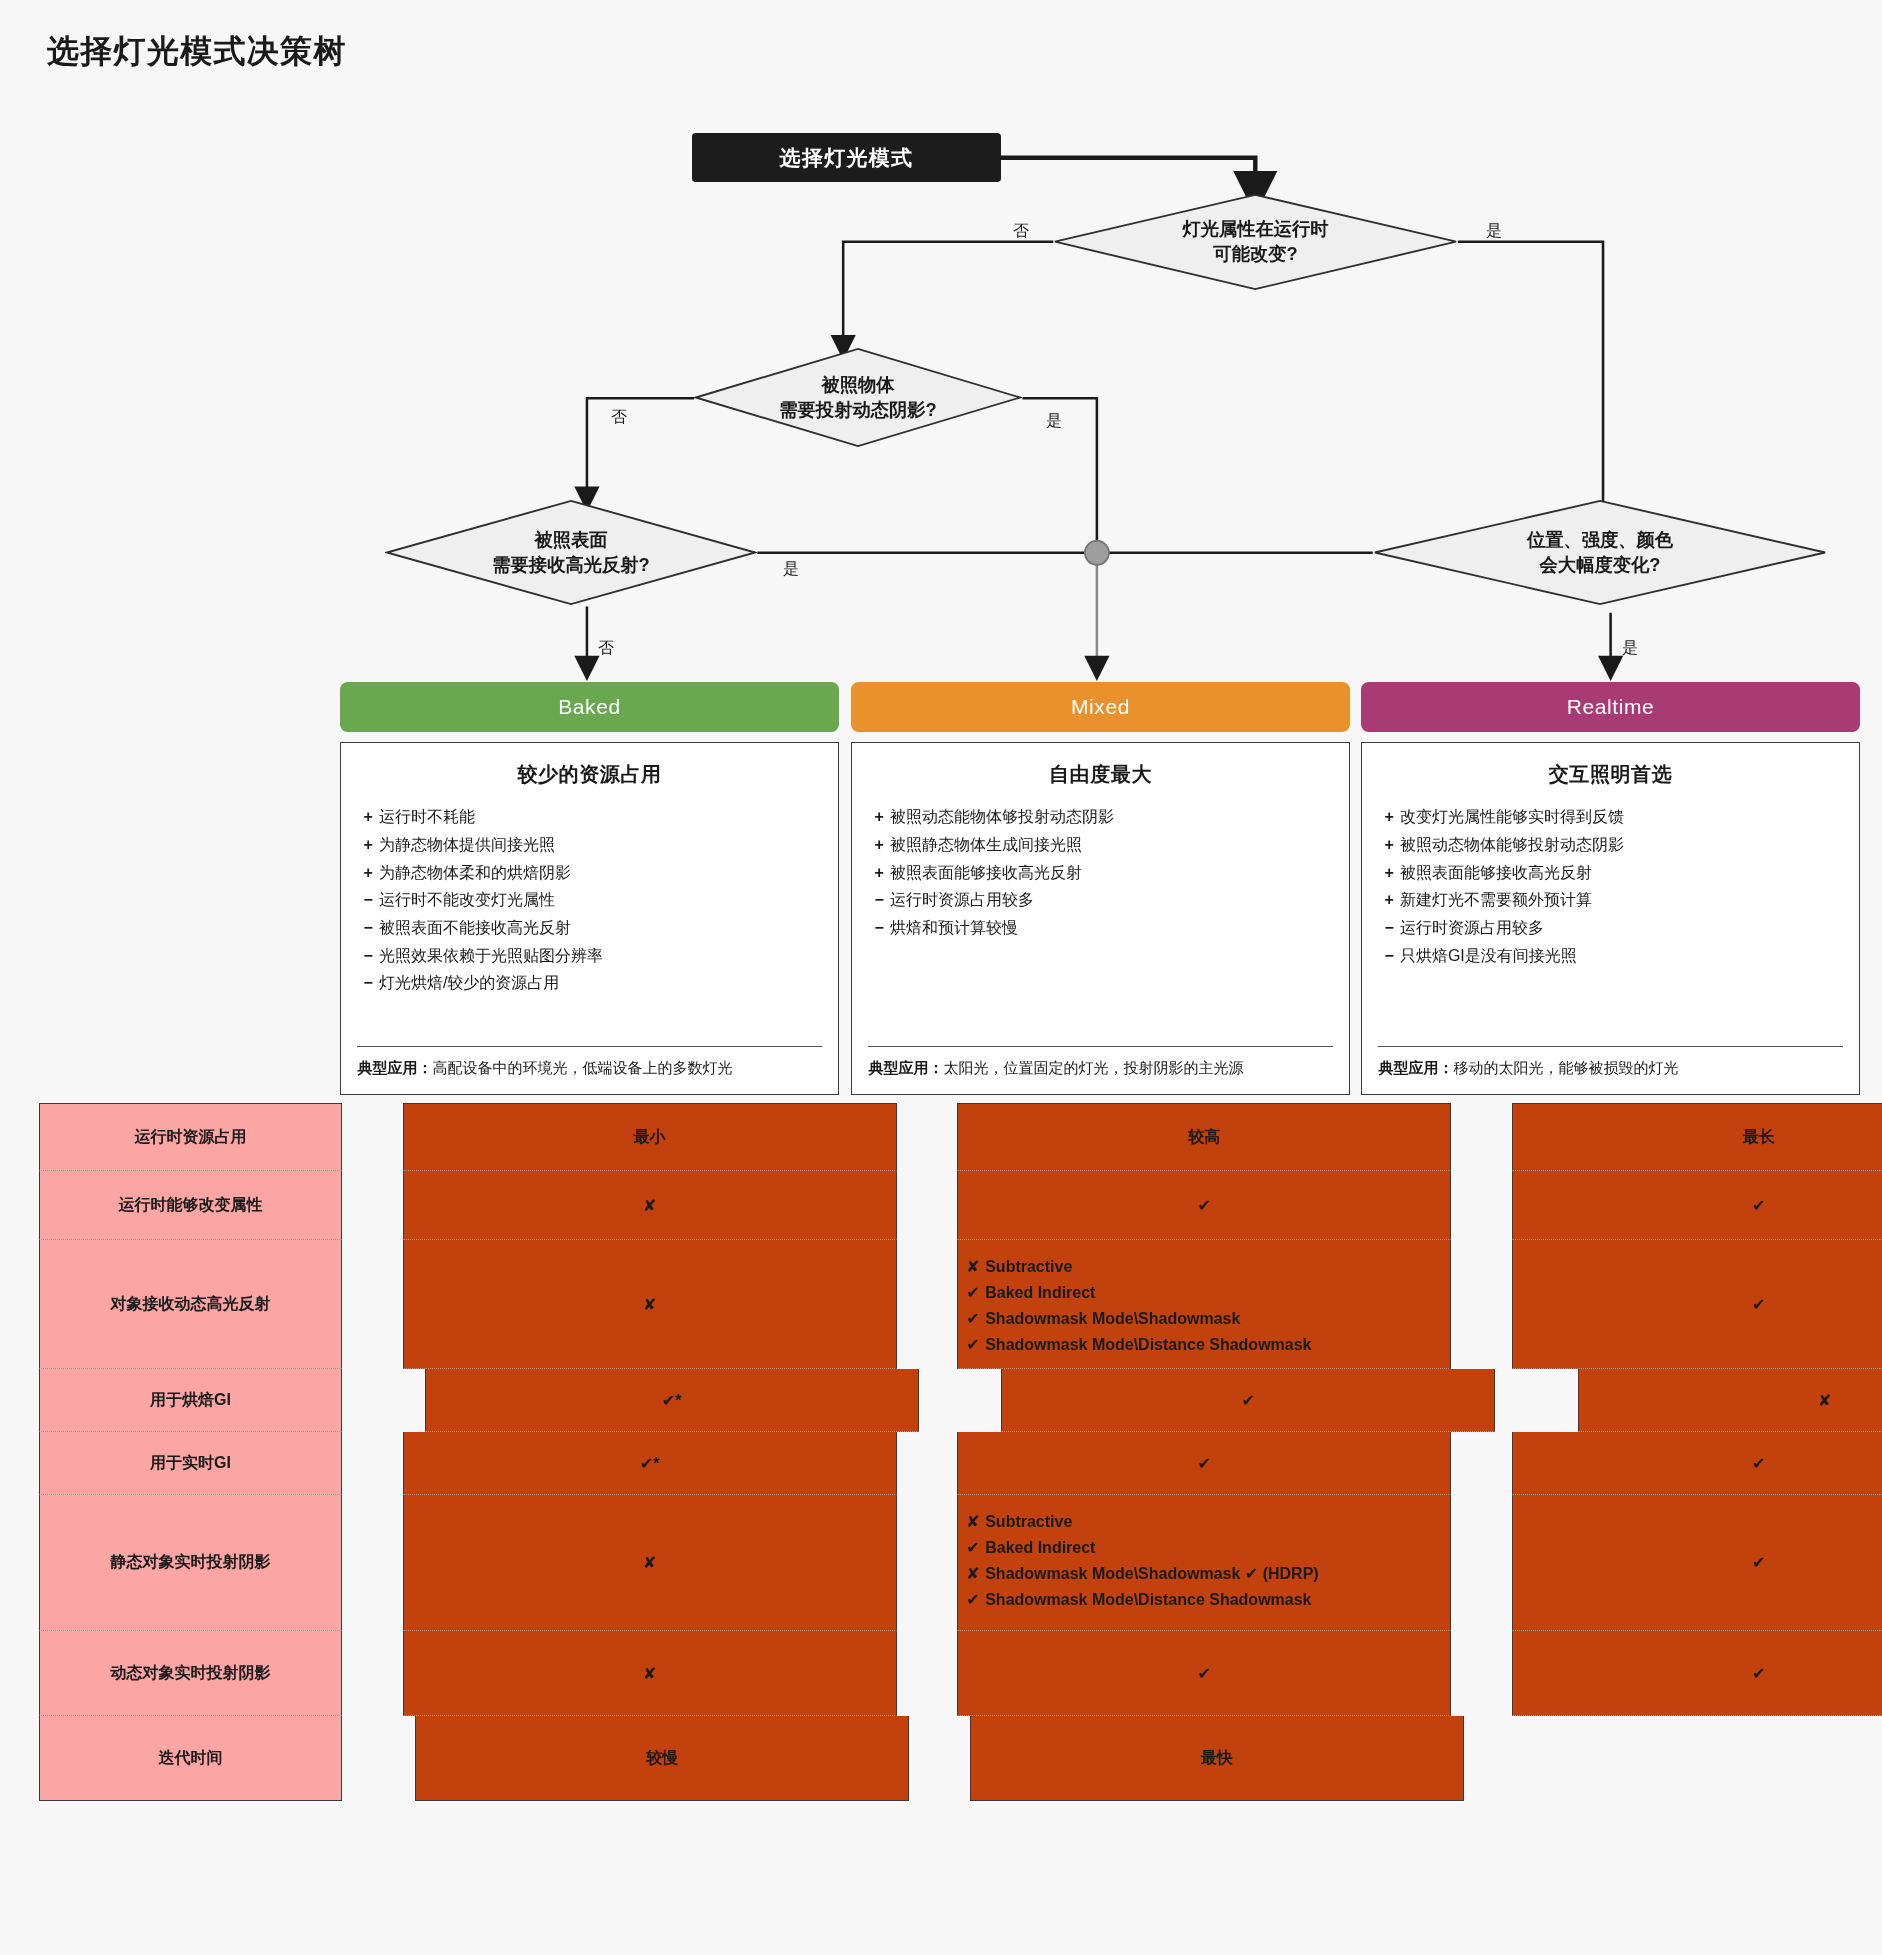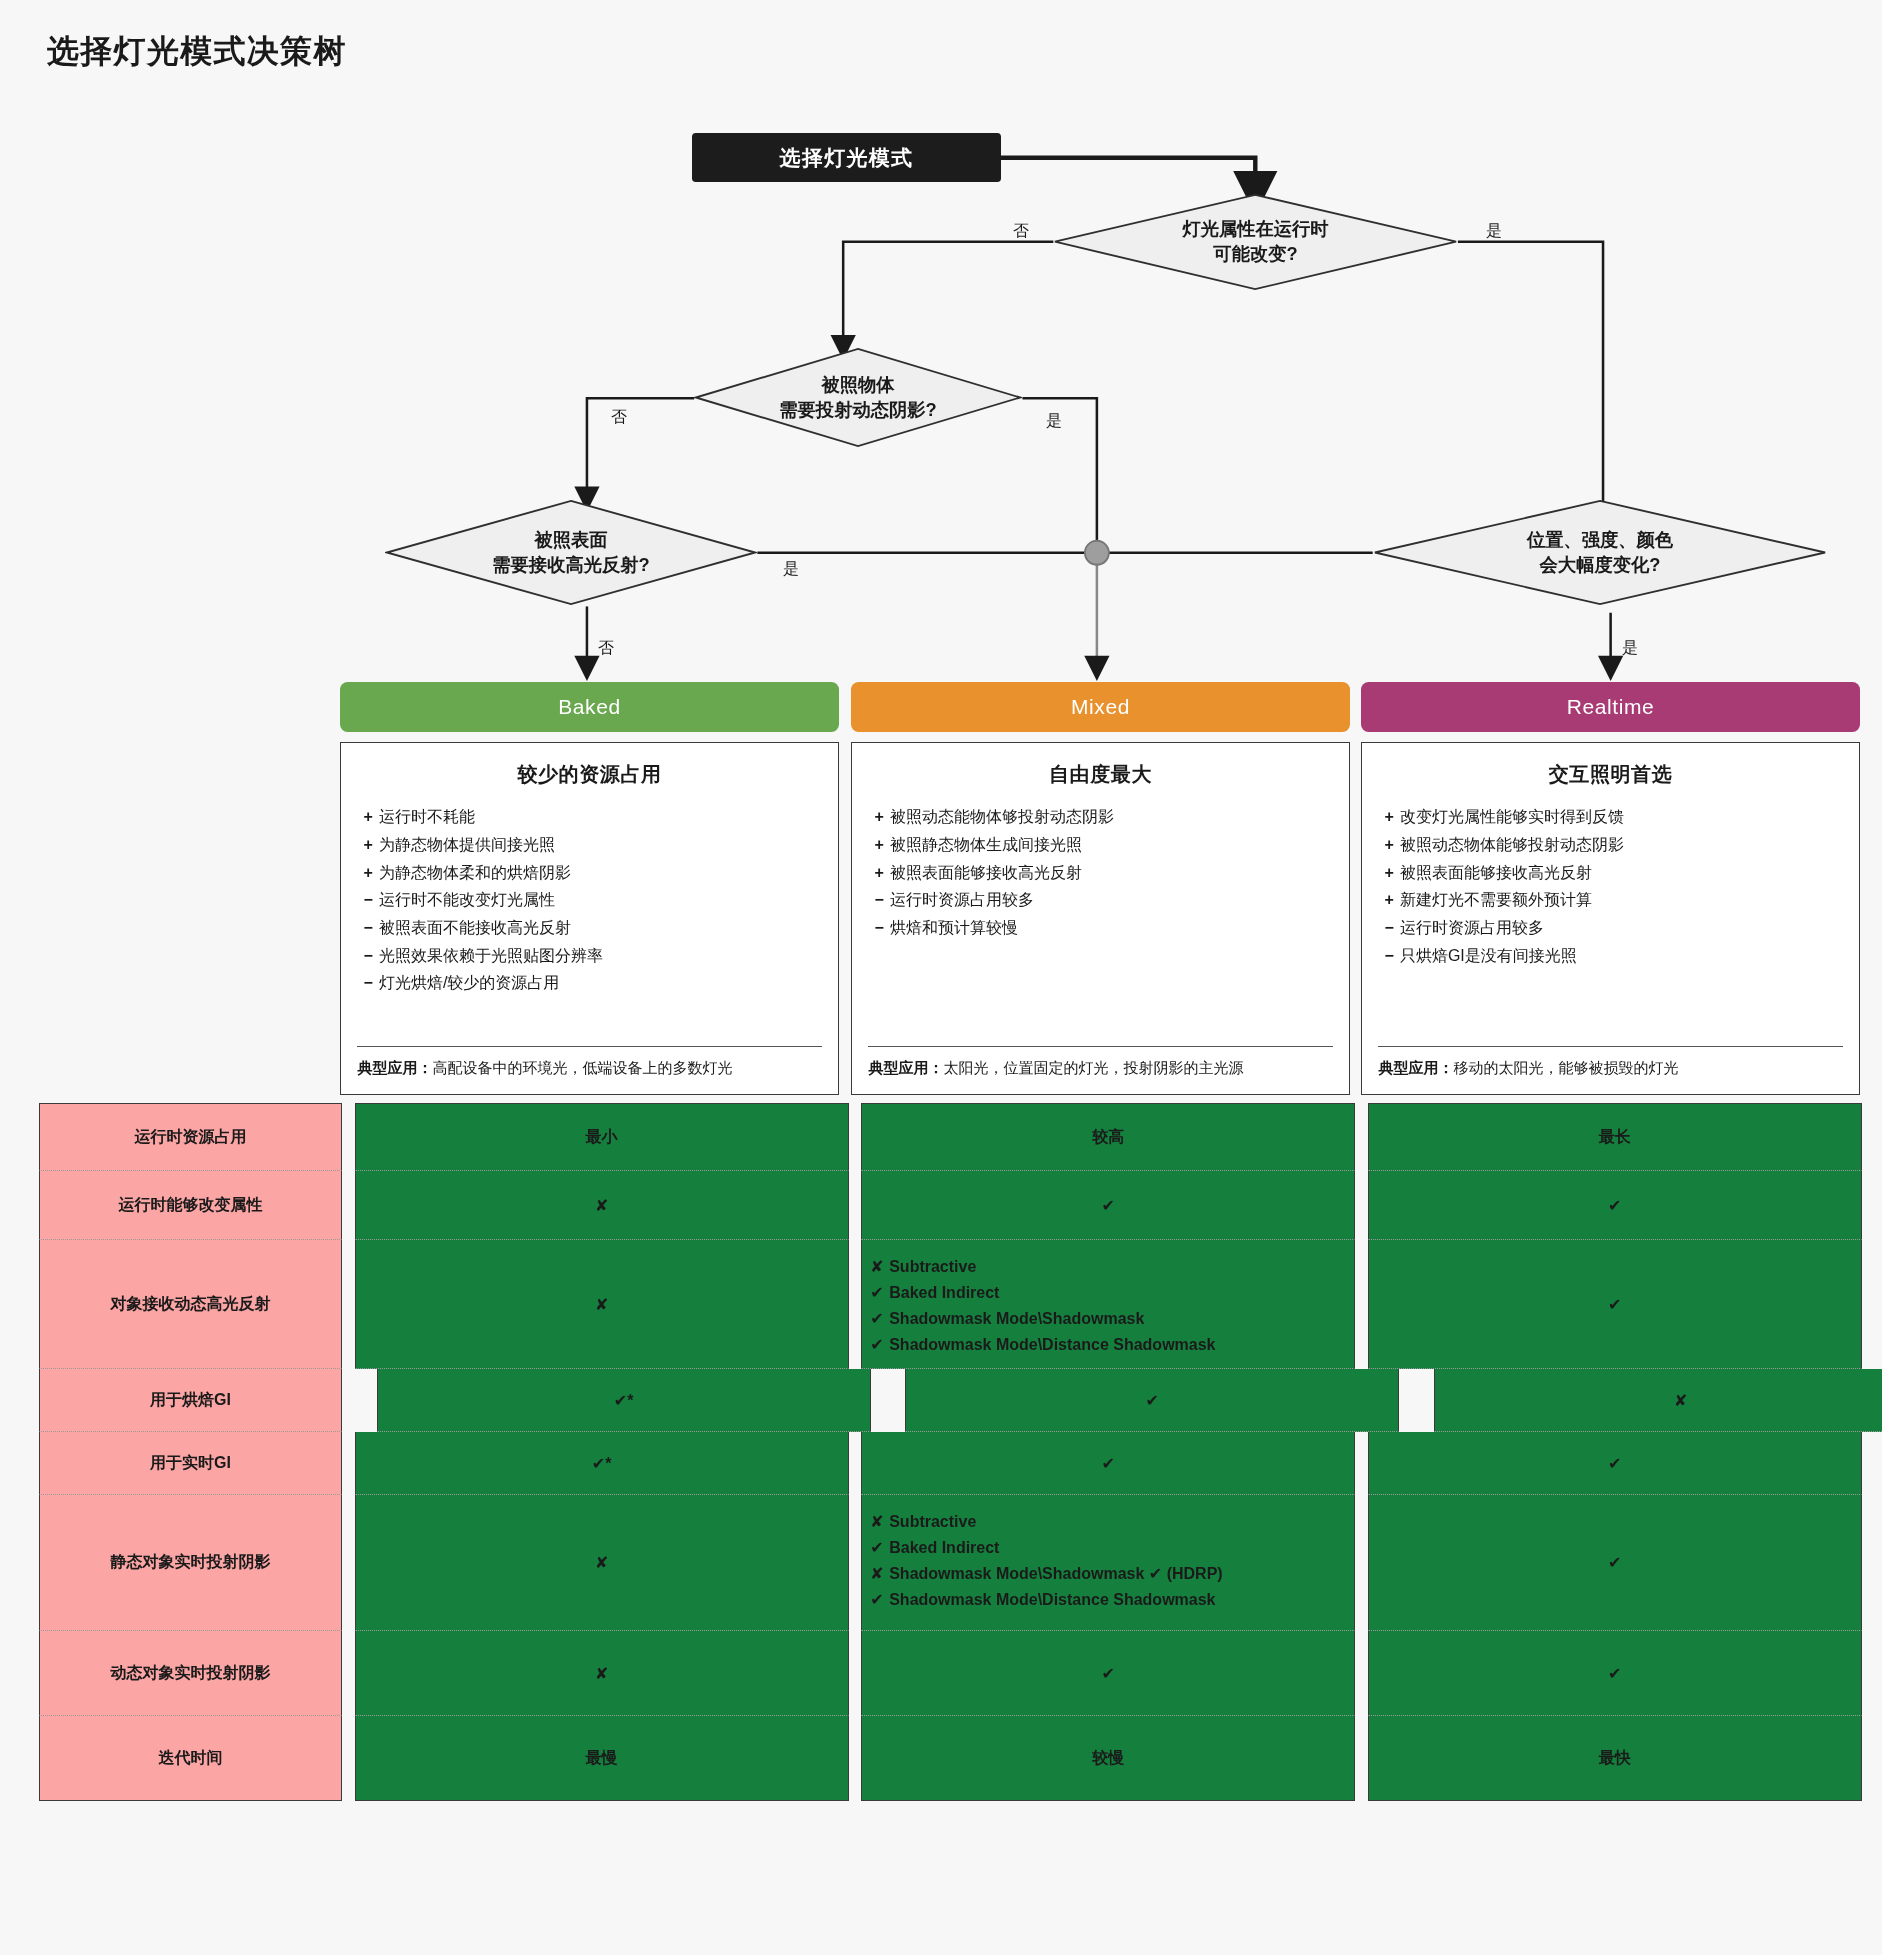--- a/index.html
+++ b/index.html
@@ -144,23 +144,24 @@
     width:303px;flex:0 0 303px;
     background:#fca5a5;
     border-left:1.3px solid #3a3a3a;
     border-right:1.3px solid #3a3a3a;
   }
   .trow:first-child .cell.rowhead{border-top:1.3px solid #3a3a3a;}
   .trow:last-child .cell.rowhead{border-bottom:1.3px solid #3a3a3a;}
   .cell.gap{width:10.7px;flex:0 0 10.7px;border-bottom:none;background:transparent;}
   .cell.val{
     width:494px;flex:0 0 494px;
-    background:#15803d;
+    background:#c2410c;
     border-left:1.3px solid #3a3a3a;
     border-right:1.3px solid #3a3a3a;
+    margin-left:48px;
   }
   .trow:first-child .cell.val{border-top:1.3px solid #3a3a3a;}
   .trow:last-child .cell.val{border-bottom:1.3px solid #3a3a3a;}
   .cell.val.multi{
     display:block;
     text-align:left;
     padding:14px 8px;
   }
   .mline{font-size:16px;line-height:1.62;font-weight:bold;}
   .mline .mk{display:inline-block;width:19px;}
@@ -442,21 +443,20 @@
     <div class="cell val">✘</div>
     <div class="cell gap"></div>
     <div class="cell val">✔</div>
     <div class="cell gap"></div>
     <div class="cell val">✔</div>
   </div>
 
   <div class="trow" style="height:85px;">
     <div class="cell rowhead">迭代时间</div>
     <div class="cell gap"></div>
-    <div class="cell val">最慢</div>
     <div class="cell gap"></div>
     <div class="cell val">较慢</div>
     <div class="cell gap"></div>
     <div class="cell val">最快</div>
   </div>
 
 </div>
 
 
 </body></html>

